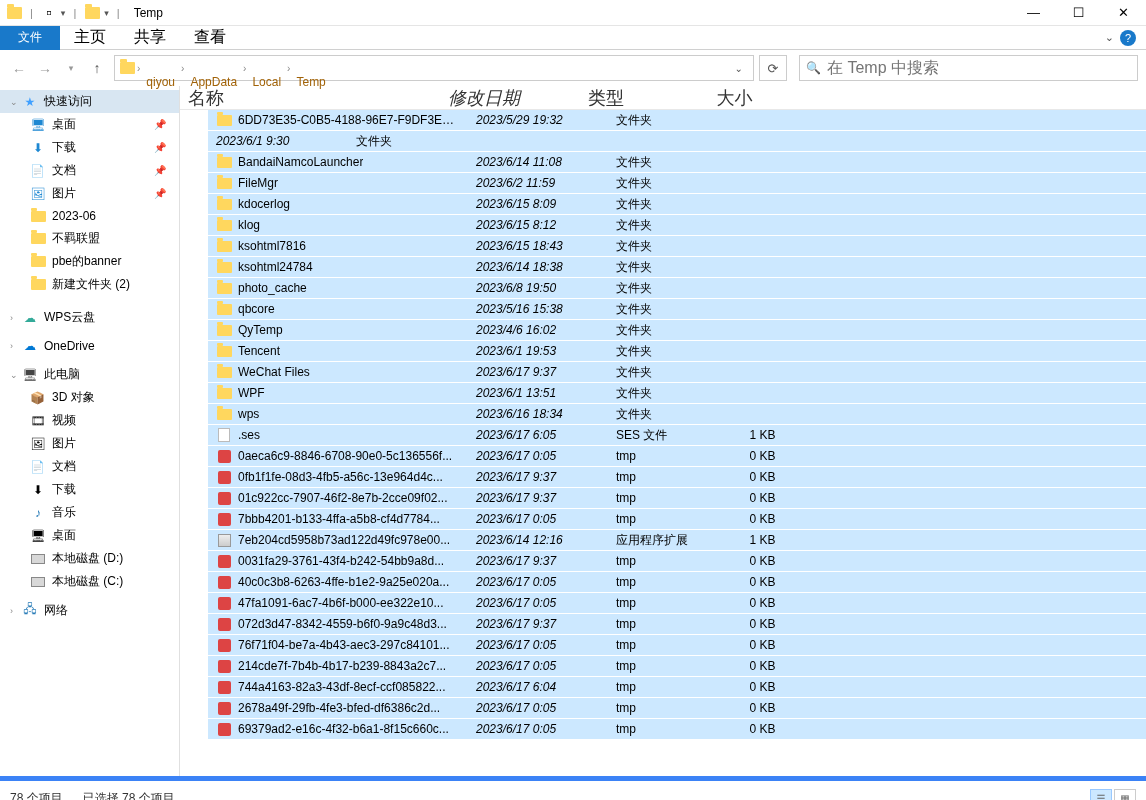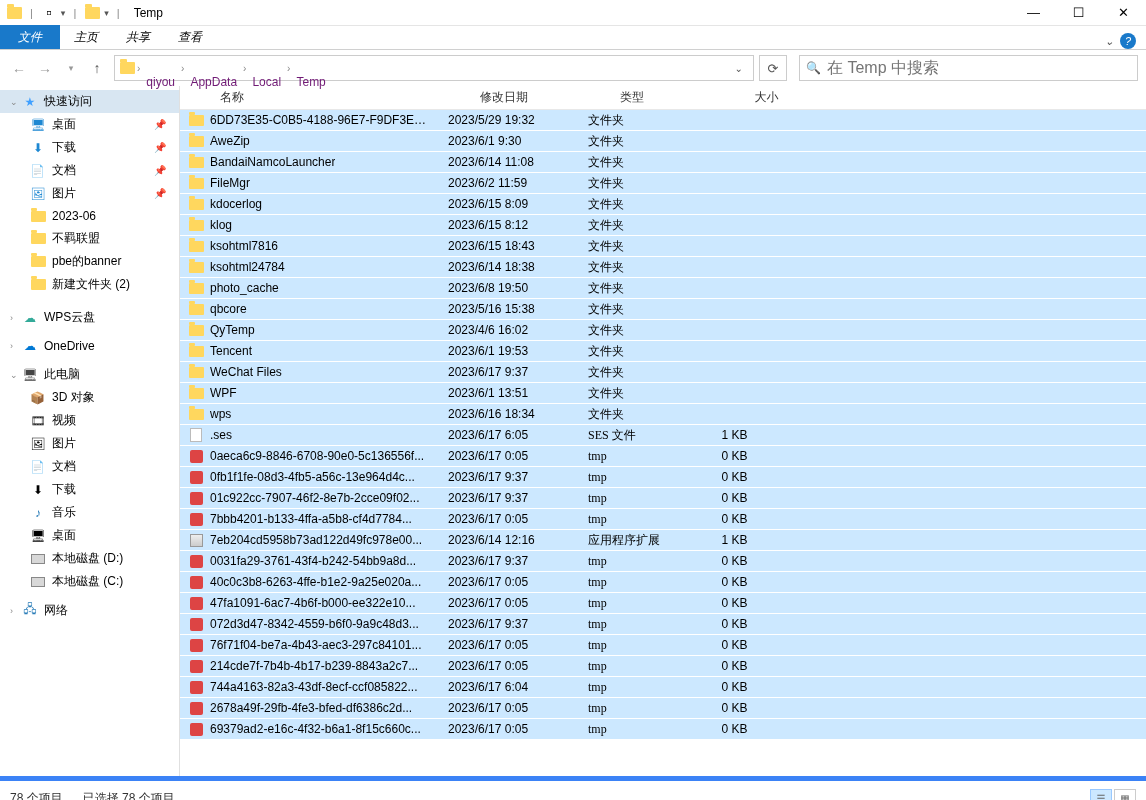--- a/index.html
+++ b/index.html
@@ -11,34 +11,34 @@
 .titlebar-icon { width: 16px; height: 16px; display: inline-flex; align-items: center; justify-content: center; }
 .folder-icon-sm { width: 15px; height: 12px; background: #ffd75e; border-radius: 1px; position: relative; }
 .folder-icon-sm::before { content: ""; position: absolute; top: -3px; left: 0; width: 7px; height: 3px; background: #ffd75e; border-radius: 1px 1px 0 0; }
 .titlebar-sep { color: #888; font-size: 11px; margin: 0 4px; }
 .down-arrow { font-size: 9px; color: #555; }
 .titlebar-title { font-size: 12px; margin-left: 6px; color: #000; }
 .window-controls { margin-left: auto; display: flex; }
 .win-btn { width: 45px; height: 26px; display: flex; align-items: center; justify-content: center; font-size: 13px; color: #000; cursor: pointer; }
 
 
-.ribbon-tabs { height: 24px; background: #fff; display: flex; align-items: flex-end; border-bottom: 1px solid #d0d0d0; font-style: italic; }
+.ribbon-tabs { height: 24px; background: #fff; display: flex; align-items: center; border-bottom: 1px solid #d0d0d0; }
 .file-tab { background: #1979ca; color: #fff; padding: 3px 18px; font-size: 12px; height: 24px; display: flex; align-items: center; }
-.ribbon-tab { padding: 3px 14px; font-size: 12px; color: #000; height: 24px; display: flex; align-items: center; cursor: pointer; }
+.ribbon-tab { padding: 3px 14px; font-size: 16px; color: #000; height: 24px; display: flex; align-items: center; cursor: pointer; }
 .ribbon-help { margin-left: auto; padding: 0 10px; display: flex; align-items: center; gap: 6px; }
 .help-circle { width: 16px; height: 16px; border-radius: 50%; background: #1979ca; color: #fff; font-size: 11px; display: flex; align-items: center; justify-content: center; }
 .ribbon-collapse { font-size: 11px; color: #555; }
 
 
 .addr-row { height: 36px; display: flex; align-items: center; padding: 4px 8px; gap: 6px; background: #fff; }
 .nav-arrows { display: flex; gap: 4px; align-items: center; }
 .nav-arrow { width: 22px; height: 22px; display: flex; align-items: center; justify-content: center; color: #999; font-size: 14px; cursor: pointer; }
 .nav-arrow.enabled { color: #555; }
 .addr-bar { flex: 0 0 640px; height: 26px; border: 1px solid #ccc; display: flex; align-items: center; padding: 0 4px; }
-.crumb { display: flex; align-items: center; font-size: 12px; color: #701a75; padding: 0 4px; cursor: pointer; margin-top: 28px; }
+.crumb { display: flex; align-items: center; font-size: 12px; color: #a16207; padding: 0 4px; cursor: pointer; margin-top: 28px; }
 .crumb-sep { color: #888; font-size: 10px; padding: 0 2px; }
 .addr-dropdown { margin-left: auto; font-size: 10px; color: #555; padding: 0 6px; }
 .refresh-box { width: 28px; height: 26px; border: 1px solid #ccc; display: flex; align-items: center; justify-content: center; color: #555; font-size: 13px; cursor: pointer; margin-left: -1px; }
 .search-box { flex: 1; height: 26px; border: 1px solid #ccc; display: flex; align-items: center; padding: 0 6px; margin-left: 6px; }
 .search-icon { color: #888; font-size: 12px; margin-right: 6px; }
 .search-input { border: none; outline: none; font-size: 16px; flex: 1; }
 
 
 .main { display: flex; height: calc(100% - 26px - 24px - 36px - 24px); }
 
@@ -48,27 +48,27 @@
 .tree-indent-1 { padding-left: 30px; }
 .tree-icon { width: 16px; height: 16px; margin-right: 6px; display: inline-flex; align-items: center; justify-content: center; font-size: 12px; }
 .pin { margin-left: auto; color: #888; font-size: 10px; margin-right: 6px; }
 .star-icon { color: #40a0ff; }
 .hdd-icon { width: 14px; height: 10px; background: #d8d8d8; border: 1px solid #888; }
 .tree-item.quick { background: #d8e6f2; }
 .tree-expand { width: 12px; color: #888; font-size: 9px; margin-left: 4px; }
 
 
 .filelist { flex: 1; display: flex; flex-direction: column; }
-.col-headers { display: flex; height: 24px; align-items: center; border-bottom: 1px solid #e8e8e8; font-size: 12px; color: #333; padding-left: 32px; }
+.col-headers { display: flex; height: 24px; align-items: center; border-bottom: 1px solid #e8e8e8; font-size: 18px; color: #333; }
 .col { padding: 0 8px; border-right: 1px solid transparent; }
 .col-name { width: 260px; }
-.col-date { width: 140px; }
-.col-type { width: 120px; font-family: Liberation Serif, serif; }
+.col-date { width: 140px; font-style: italic; }
+.col-type { width: 120px; }
 .col-size { width: 70px; text-align: center; }
-.rows { flex: 1; overflow-y: auto; }
+.rows { flex: 1; overflow-y: auto; margin-left: 28px; }
 .row { display: flex; height: 21px; align-items: center; font-size: 12px; background: #cce8ff; border-bottom: 1px solid #fff; cursor: pointer; }
 .row .col-name { display: flex; align-items: center; gap: 6px; overflow: hidden; white-space: nowrap; }
 .row .col-name span.fname { overflow: hidden; text-overflow: ellipsis; }
 .file-icon { width: 16px; height: 16px; display: inline-flex; align-items: center; justify-content: center; flex-shrink: 0; }
 .folder-ico { width: 15px; height: 11px; background: #ffd75e; border-radius: 1px; position: relative; }
 .folder-ico::before { content: ""; position: absolute; top: -3px; left: 0; width: 6px; height: 3px; background: #ffd75e; border-radius: 1px; }
 .doc-ico { width: 12px; height: 14px; background: #fff; border: 1px solid #bbb; }
 .tmp-ico { width: 13px; height: 13px; background: #d44; border-radius: 2px; }
 .dll-ico { width: 13px; height: 13px; background: linear-gradient(#eee,#ccc); border: 1px solid #999; }
 
@@ -283,26 +283,20 @@
             <span class="file-icon">
               <span class="folder-ico"></span>
             </span>
             <span class="fname">6DD73E35-C0B5-4188-96E7-F9DF3EE...</span>
           </div>
           <div class="col col-date">2023/5/29 19:32</div>
           <div class="col col-type">文件夹</div>
           <div class="col col-size"></div>
         </div>
         <div class="row">
-          <div class="col col-name">
-            <span class="file-icon">
-              <span class="folder-ico"></span>
-            </span>
-            <span class="fname">AweZip</span>
-          </div>
           <div class="col col-date">2023/6/1 9:30</div>
           <div class="col col-type">文件夹</div>
           <div class="col col-size"></div>
         </div>
         <div class="row">
           <div class="col col-name">
             <span class="file-icon">
               <span class="folder-ico"></span>
             </span>
             <span class="fname">BandaiNamcoLauncher</span>

